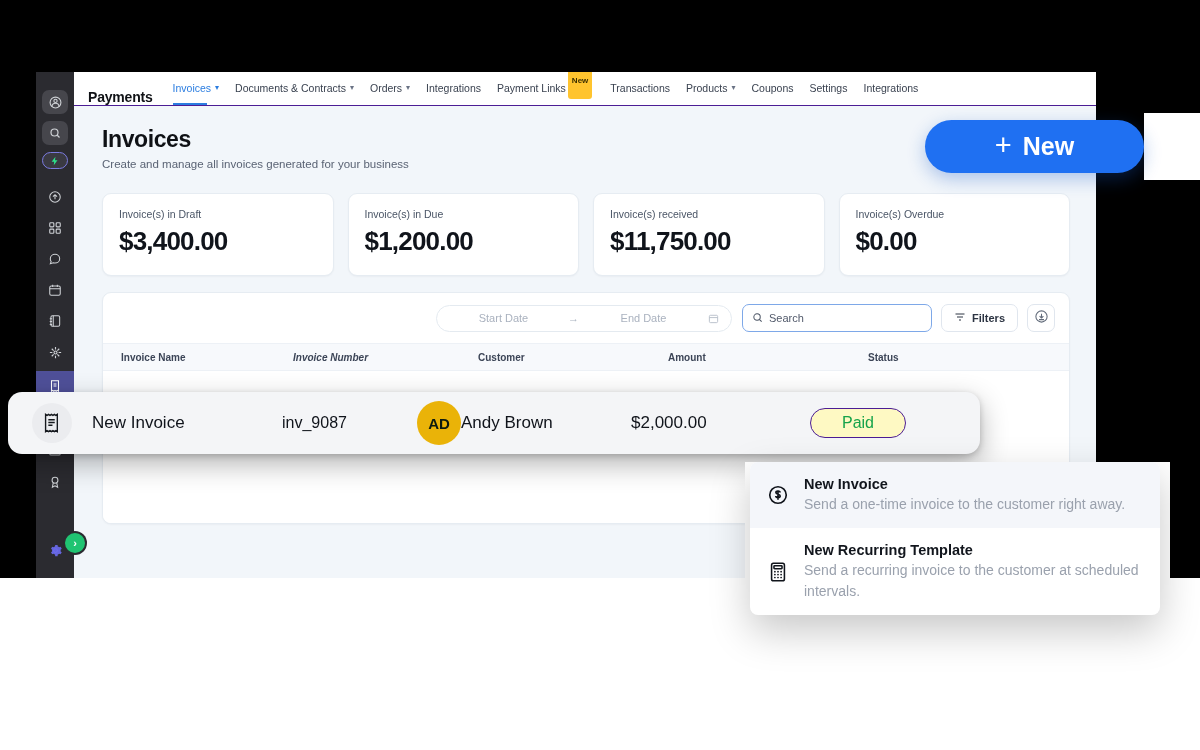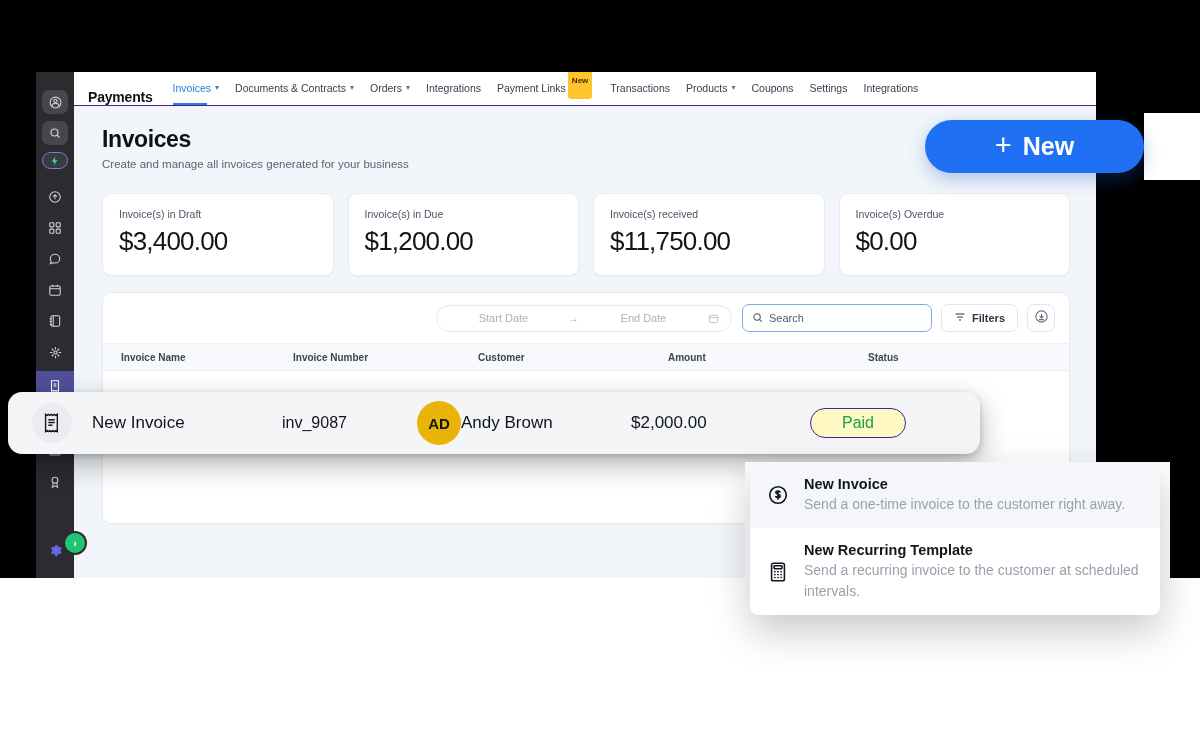--- a/index.html
+++ b/index.html
@@ -92,21 +92,21 @@
   .page-sub { font-size: 11.5px; color: #5a6374; margin-top: 5px; }
 
   
   .stats { display: flex; gap: 14px; margin-top: 23px; }
   .stat-card {
     flex: 1 1 0; background: #ffffff; border: 1px solid #e6ecf2;
     border-radius: 9px; padding: 14px 16px 18px 16px;
     box-shadow: 0 1px 2px rgba(16,24,40,.04);
   }
   .stat-label { font-size: 10.5px; color: #4a5566; }
-  .stat-value { font-size: 26px; font-weight: 400; color: #10141b; margin-top: 6px; letter-spacing: -0.8px; }
+  .stat-value { font-size: 26px; font-weight: 700; color: #10141b; margin-top: 6px; letter-spacing: -0.8px; }
 
   
   .table-panel {
     margin-top: 16px; background: #ffffff; border: 1px solid #e6ecf2;
     border-radius: 9px; overflow: hidden;
     box-shadow: 0 1px 2px rgba(16,24,40,.04);
     height: 232px;
   }
   .table-toolbar {
     display: flex; align-items: center; justify-content: flex-end;
@@ -140,21 +140,21 @@
   }
   .icon-btn { color:#626b7a; }
 
   .thead {
     display: flex; align-items: center;
     background: #f7f9fc; border-top: 1px solid #edf1f6; border-bottom: 1px solid #edf1f6;
     height: 28px; padding: 0 18px;
     font-size: 10px; font-weight: 700; color: #3c4557;
   }
   .th-name   { flex: 0 0 172px; }
-  .th-number { flex: 0 0 185px; }
+  .th-number { flex: 0 0 185px; font-style: italic; }
   .th-cust   { flex: 0 0 190px; }
   .th-amt    { flex: 0 0 200px; }
   .th-status { flex: 1 1 auto; }
 
   .tbody { height: 170px; background: #ffffff; }
 
   
   .float-row {
     position: absolute; left: 8px; top: 392px;
     width: 972px; height: 62px;

